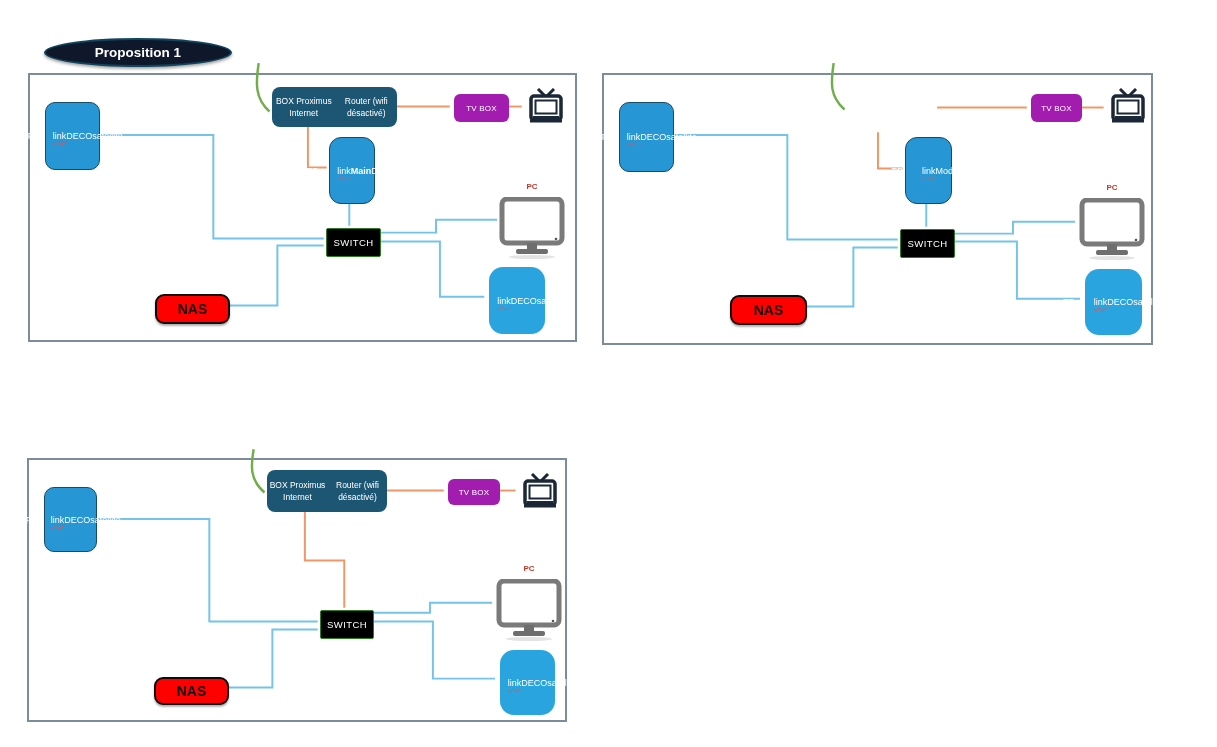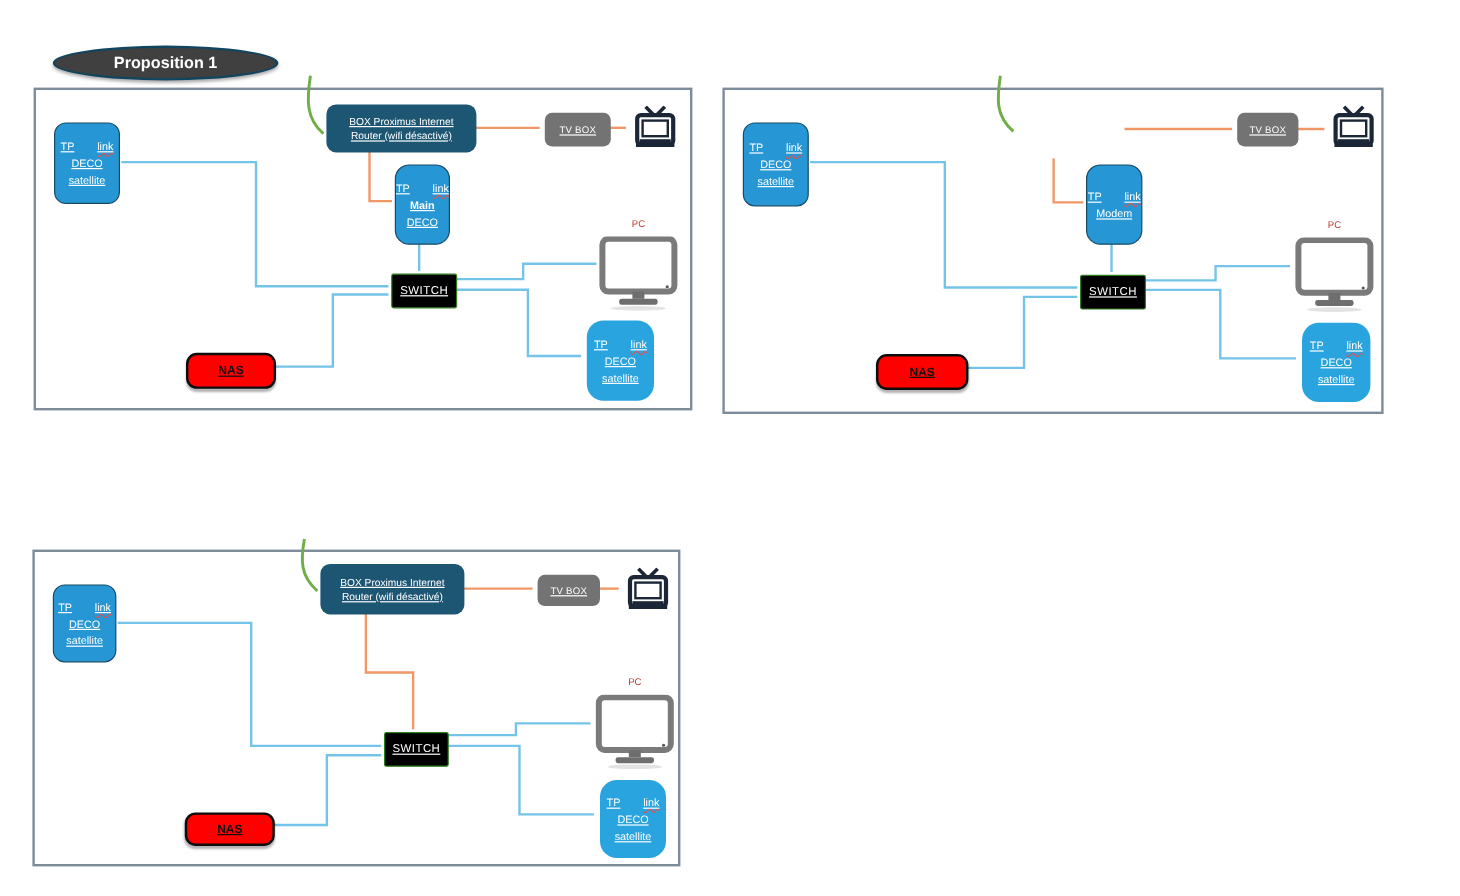--- a/index.html
+++ b/index.html
@@ -1,35 +1,35 @@
 <!DOCTYPE html>
 <html><head>
 <meta charset="utf-8">
 <style>
   html,body{margin:0;padding:0;background:#fff;}
   #stage{position:relative;width:1217px;height:747px;background:#fff;overflow:hidden;
          font-family:"Liberation Sans",sans-serif;}
-  .bubble{position:absolute;background:#404040;border:2px solid #10455e;border-radius:50%;
+  .bubble{position:absolute;background:#0f172a;border:2px solid #10455e;border-radius:50%;
           color:#fff;font-weight:bold;font-size:13.5px;display:flex;align-items:center;
           justify-content:center;box-shadow:0 2px 3px rgba(0,0,0,.35);box-sizing:border-box;text-align:center;}
   .panel{position:absolute;border:2.5px solid #7d8c9a;background:#fff;box-sizing:border-box;}
   .wires{position:absolute;left:0;top:0;width:100%;height:100%;overflow:visible;}
-  .node{position:absolute;display:flex;flex-direction:column;align-items:center;
-        justify-content:center;text-align:center;color:#fff;box-sizing:border-box;text-decoration:underline;}
+  .node{position:absolute;display:flex;flex-direction:row;align-items:center;
+        justify-content:center;text-align:center;color:#fff;box-sizing:border-box;}
   .dark{background:#1d5673;border-radius:8px;font-size:8.5px;line-height:12.5px;}
-  .tvbox{background:#737373;border-radius:6px;font-size:8px;letter-spacing:.2px;}
+  .tvbox{background:#a21caf;border-radius:6px;font-size:8px;letter-spacing:.2px;}
   .tp{background:#2697d4;border:1.6px solid #174b66;border-radius:10px;
       font-size:9px;line-height:14px;}
   .tpb{background:#29a4de;border:none;border-radius:14px;}
   .switch{background:#000000;border:1.8px solid #2e7d1e;border-radius:2px;
           font-size:9.5px;letter-spacing:.4px;}
   .nas{background:#fe0000;border:2.2px solid #0d0d0d;border-radius:9px;color:#111;
-       font-weight:700;font-size:10px;box-shadow:0 2px 2px rgba(0,0,0,.3);}
+       font-weight:700;font-size:14px;box-shadow:0 2px 2px rgba(0,0,0,.3);}
   .pcwrap{position:absolute;display:flex;flex-direction:column;align-items:center;}
-  .pclabel{font-size:8px;font-weight:400;color:#bd3a2a;margin-bottom:6px;}
+  .pclabel{font-size:8px;font-weight:700;color:#bd3a2a;margin-bottom:6px;}
   .sp{margin-left:19px;text-decoration:underline;text-decoration-style:wavy;
       text-decoration-color:#e05252;text-decoration-thickness:1px;text-underline-offset:2px;}
   .bold{font-weight:700;}
 </style>
 </head>
 <body>
 
 <div id="stage">
 
   <div class="bubble" style="left:44px;top:38px;width:188px;height:29px">

